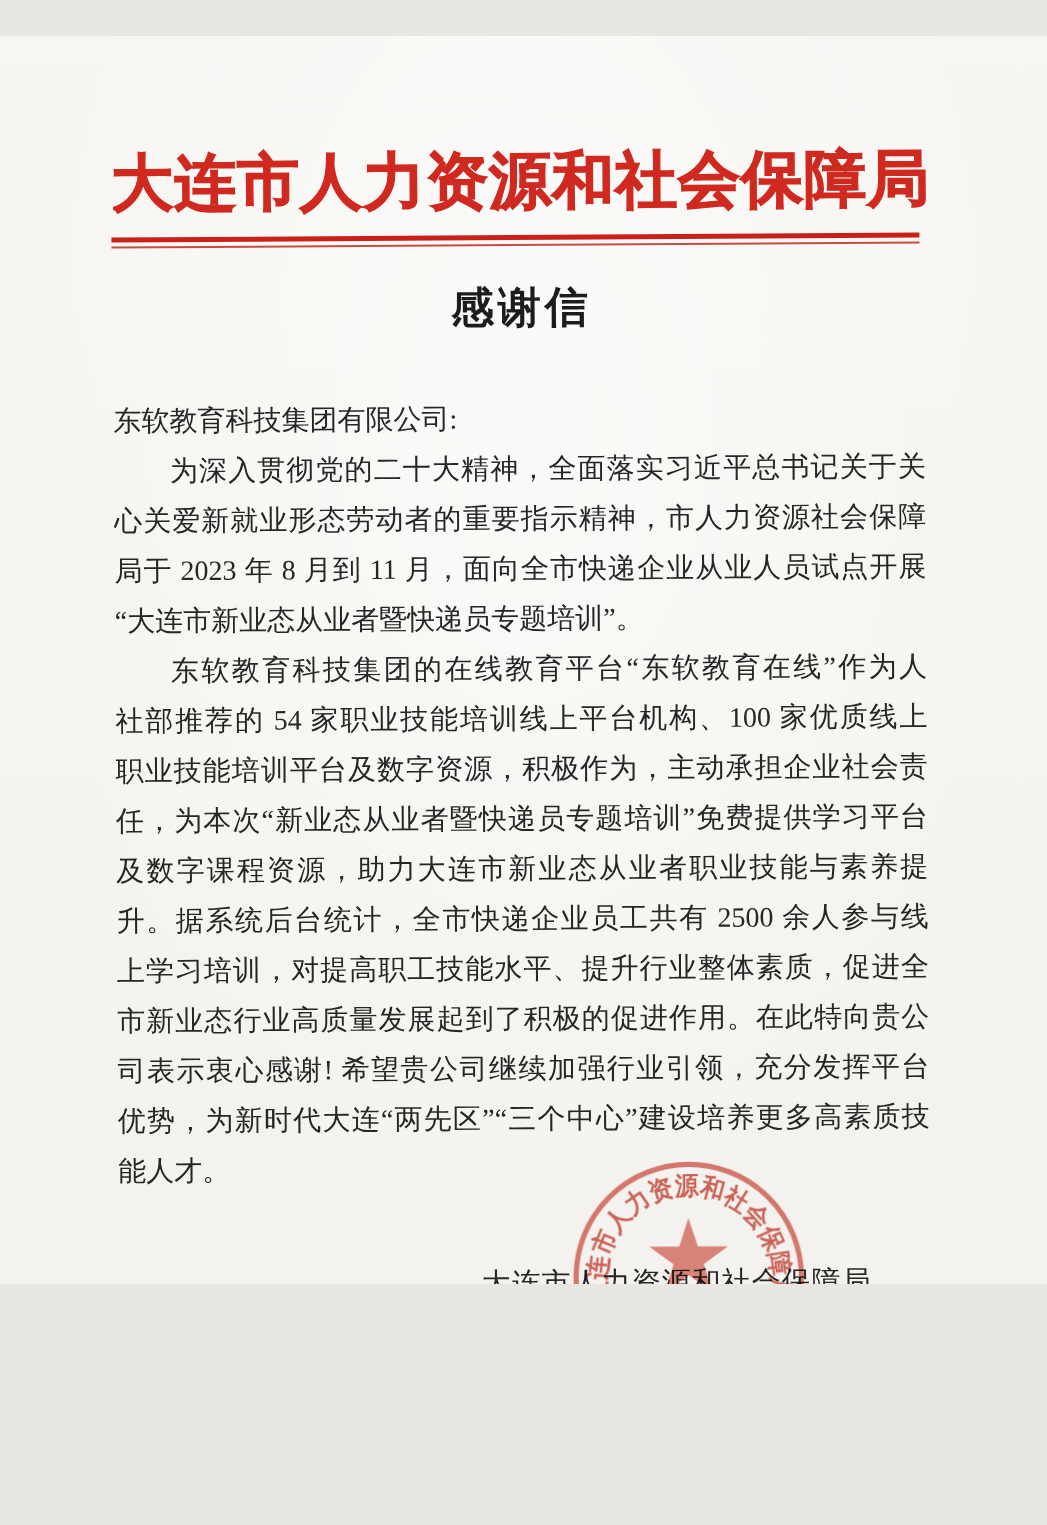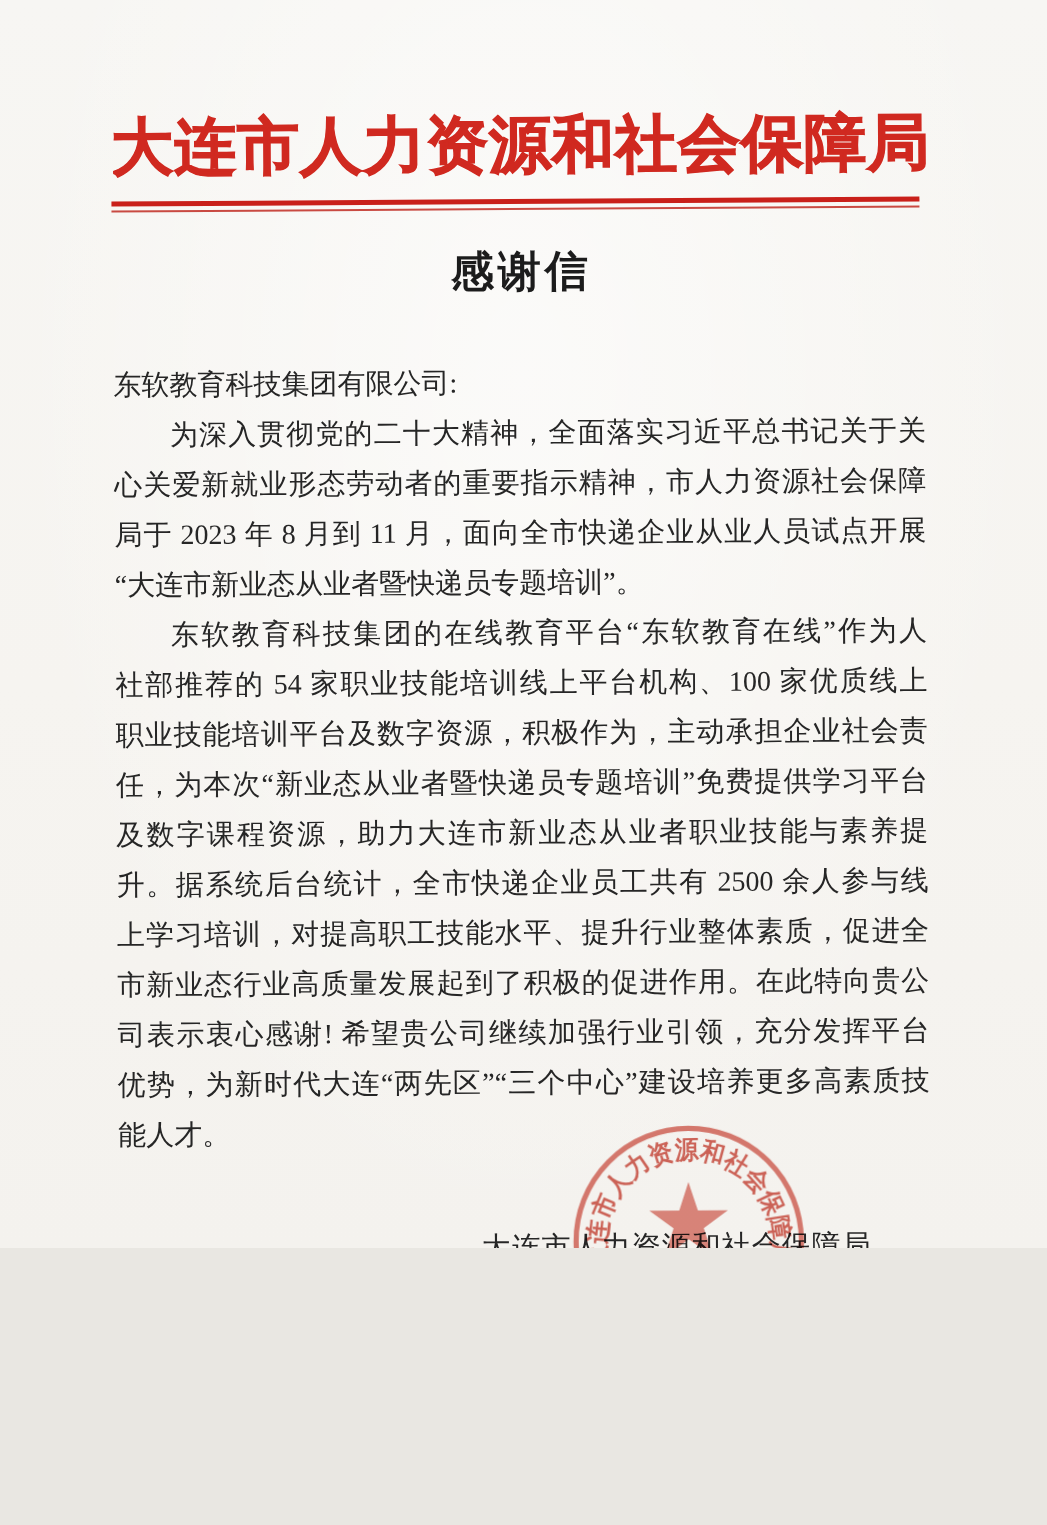--- a/index.html
+++ b/index.html
@@ -9,20 +9,21 @@
     font-family: "Liberation Serif", "DejaVu Serif", serif;
     overflow: hidden;
   }
   .page {
     position: relative;
     width: 1047px; height: 1248px;
     background:
       radial-gradient(ellipse at 50% 30%, rgba(255,255,255,.55), rgba(0,0,0,0) 70%),
       linear-gradient(180deg, #f7f6f3 0%, #f6f4f0 55%, #f4f2ee 100%);
     overflow: hidden;
+    margin-top: 36px;
   }
   .tilt {
     position: absolute; inset: 0;
     transform: rotate(-0.35deg);
     transform-origin: 50% 50%;
   }
   .org-title {
     position: absolute; left: 0; top: 103px; width: 100%;
     text-align: center;
     font-size: 62px; font-weight: 700;

